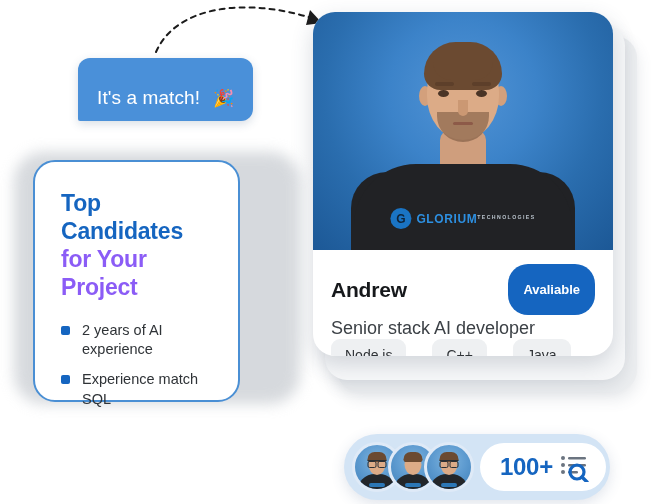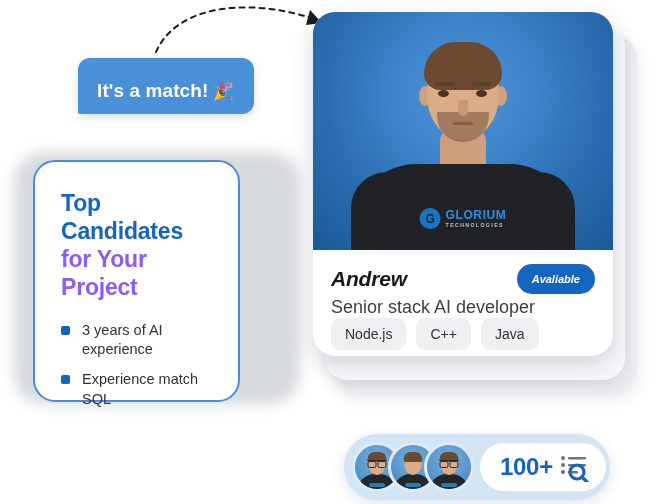--- a/index.html
+++ b/index.html
@@ -11,24 +11,24 @@
   }
   .stage{position:absolute;inset:0;}
 
   
   .connector{position:absolute;left:150px;top:-4px;width:190px;height:60px;pointer-events:none;}
 
   
   .match-bubble{
     position:absolute;left:78px;top:58px;
     background:#4a90d9;color:#ffffff;
-    padding:22px 19px 12px 19px;
+    padding:29px 19px 12px 19px;
     border-radius:12px 12px 12px 2px;
-    font-size:19px;font-weight:700;letter-spacing:.1px;
-    display:flex;align-items:center;gap:5px;
+    font-size:19px;font-weight:400;letter-spacing:.1px;
+    display:flex;align-items:center;gap:13px;
     box-shadow:0 3px 10px rgba(40,70,110,.18);
     white-space:nowrap;
   }
   .match-bubble .emoji{font-size:17px;}
 
   
   .info-shadow{
     position:absolute;left:14px;top:152px;width:286px;height:252px;
     background:#c9cdd2;border-radius:30px;filter:blur(7px);opacity:.75;
   }
@@ -97,33 +97,33 @@
   .p-shoulder-r{position:absolute;left:50%;top:160px;width:74px;height:100px;background:#212225;transform:translateX(38px);border-radius:8px 36px 0 0;}
   .shirt-logo{
     position:absolute;left:50%;top:196px;transform:translateX(-50%);
     display:flex;align-items:center;gap:5px;
   }
   .logo-mark{
     width:21px;height:21px;border-radius:50%;background:#1a74c4;
     display:flex;align-items:center;justify-content:center;
     color:#0e2338;font-size:12px;font-weight:700;line-height:1;
   }
-  .logo-text{display:flex;flex-direction:column;line-height:1;}
+  .logo-text{display:flex;flex-direction:row;line-height:1;}
   .logo-text .t1{color:#2d8fe0;font-size:12px;font-weight:700;letter-spacing:.6px;}
   .logo-text .t2{color:#b9c3cc;font-size:5.2px;font-weight:700;letter-spacing:1.4px;margin-top:2px;}
 
   .card-info{padding:14px 18px 0 18px;position:relative;}
-  .name-row{display:flex;align-items:center;justify-content:space-between;font-style:italic;}
+  .name-row{display:flex;align-items:center;justify-content:space-between;}
   .cand-name{font-size:21px;font-weight:700;color:#16181b;letter-spacing:-.2px;}
   .badge{
-    background:#1565c0;color:#fff;font-size:11px;font-weight:700;
-    padding:9px 15px;border-radius:20px;white-space:nowrap;
+    background:#1565c0;color:#fff;font-size:13px;font-weight:700;
+    padding:18px 15px;border-radius:20px;white-space:nowrap;
   }
   .cand-role{font-size:18px;color:#3c4busy;color:#3c4146;margin-top:3px;}
-  .chips{display:flex;gap:10px;}
+  .chips{display:flex;gap:26px;}
   .chip{
     background:#eef0f2;color:#2f3337;border-radius:9px;
     padding:8px 14px;font-size:14px;white-space:nowrap;
   }
   .chip.ghost{color:transparent;background:#eceef0;}
   .card-back1 .chip.ghost{background:#e9ebed;}
 
   
   .stat-widget{
     position:absolute;left:344px;top:434px;width:266px;height:66px;
@@ -173,21 +173,21 @@
     <span class="emoji">🎉</span>
   </div>
 
   <div class="info-shadow"></div>
   <div class="info-card">
     <div class="info-title">
       <span class="l1">Top Candidates</span>
       <span class="l2">for Your Project</span>
     </div>
     <ul class="info-list">
-      <li>3 years of AI experience</li>
+      <li>2 years of AI experience</li>
       <li>Experience match SQL</li>
     </ul>
   </div>
 
   <div class="stack">
 
     <div class="card-back2">
       <div class="chips">
         <span class="chip ghost">Node.js</span>
         <span class="chip ghost">C++</span>

